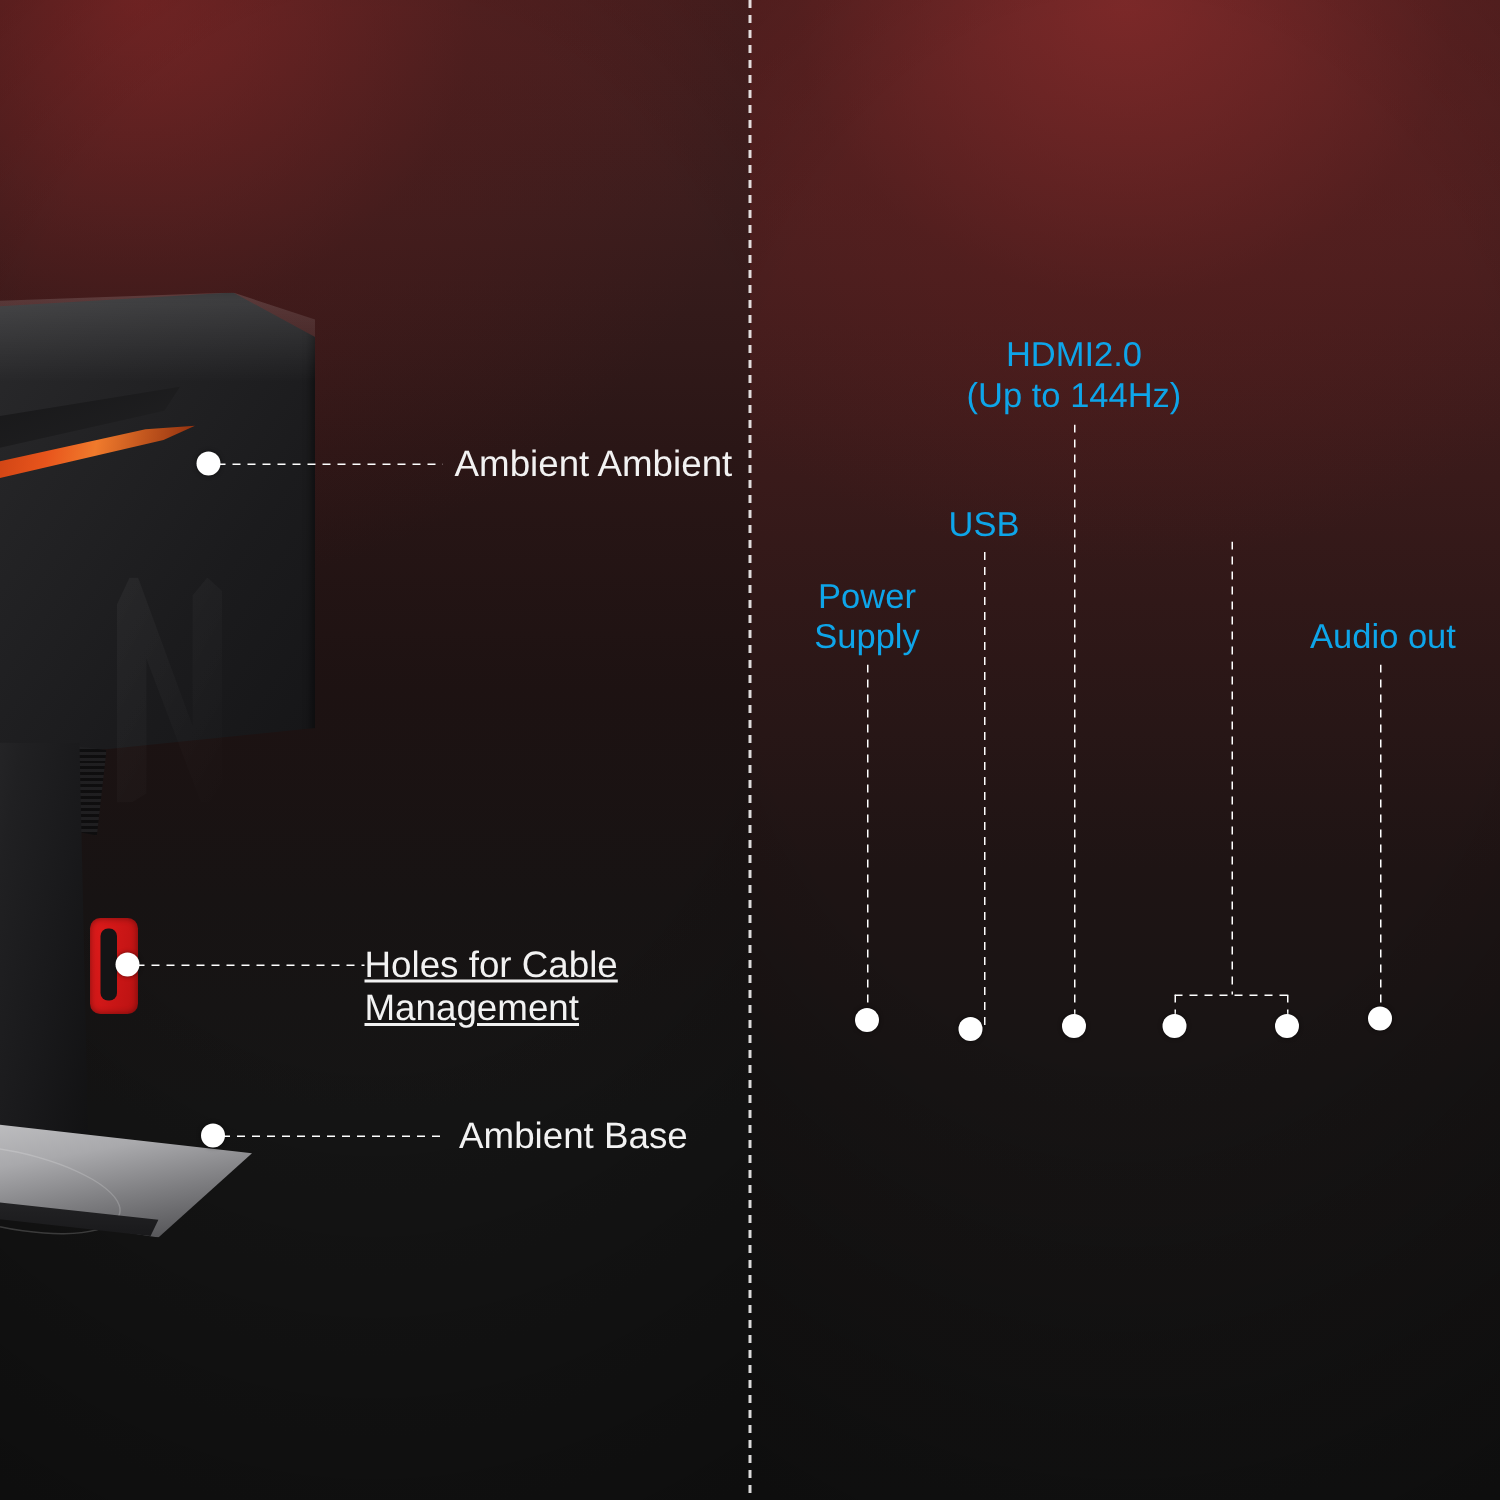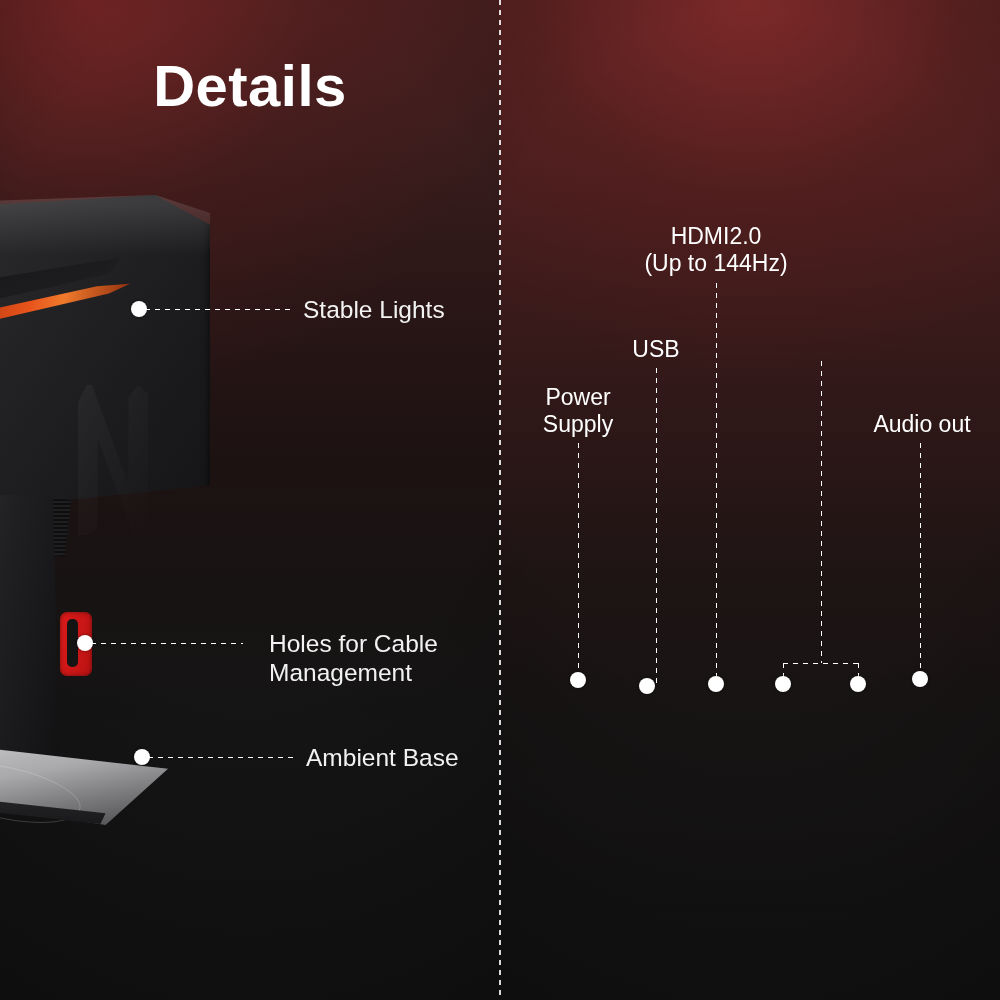--- a/index.html
+++ b/index.html
@@ -28,21 +28,21 @@
     background-size:2px 10px;opacity:.85;}
 
   
   .title{position:absolute;color:#fff;font-weight:700;letter-spacing:.5px;
          white-space:nowrap;text-align:center;}
   #title-details{left:0;width:500px;top:52px;font-size:58px;}
 
   
   .callout-label{position:absolute;color:#f2f2f2;font-size:24.5px;line-height:29px;
                  white-space:pre;font-weight:400;}
-  .port-label{position:absolute;color:#ffffff;font-size:23px;line-height:27px;
+  .port-label{position:absolute;color:#0ea5e9;font-size:23px;line-height:27px;
               white-space:pre;text-align:center;font-weight:400;}
 
   
   .hline{position:absolute;height:1px;
     background-image:linear-gradient(90deg,#ffffff 55%,rgba(255,255,255,0) 0%);
     background-size:10px 1px;}
   .vline{position:absolute;width:1px;
     background-image:linear-gradient(180deg,#ffffff 55%,rgba(255,255,255,0) 0%);
     background-size:1px 10px;}
   .dot{position:absolute;width:16px;height:16px;border-radius:50%;background:#fff;
@@ -111,37 +111,36 @@
       <div class="mon-vent"></div>
       <div class="stand-col"></div>
 
       <div class="cable-slot"></div>
       <div class="cable-slot-hole"></div>
       <div class="mon-base"></div>
       <div class="mon-base-inset"></div>
       <div class="mon-base-lip"></div>
     </div>
 
-    <div class="title" id="title-details">Details</div>
   </div>
 
   <div class="panel" id="right-panel">
     <div class="panel-vignette"></div>
 
   </div>
 
   <div id="divider"></div>
 
   <div class="dot" style="left:131px;top:301px;"></div>
   <div class="hline" style="left:145px;top:309px;width:150px;"></div>
-  <div class="callout-label" style="left:303px;top:295px;">Stable Lights</div>
+  <div class="callout-label" style="left:303px;top:295px;">Ambient Ambient</div>
 
   <div class="dot" style="left:77px;top:635px;"></div>
   <div class="hline" style="left:91px;top:643px;width:152px;"></div>
-  <div class="callout-label" style="left:269px;top:629px;">Holes for Cable
+  <div class="callout-label" style="left:243px;top:629px;text-decoration:underline;">Holes for Cable
 Management</div>
 
   <div class="dot" style="left:134px;top:749px;"></div>
   <div class="hline" style="left:148px;top:757px;width:150px;"></div>
   <div class="callout-label" style="left:306px;top:743px;">Ambient Base</div>
 
   <div class="port-label" style="left:478px;top:384px;width:200px;">Power
 Supply</div>
   <div class="vline" style="left:578px;top:443px;height:237px;"></div>
   <div class="dot" style="left:570px;top:672px;"></div>

